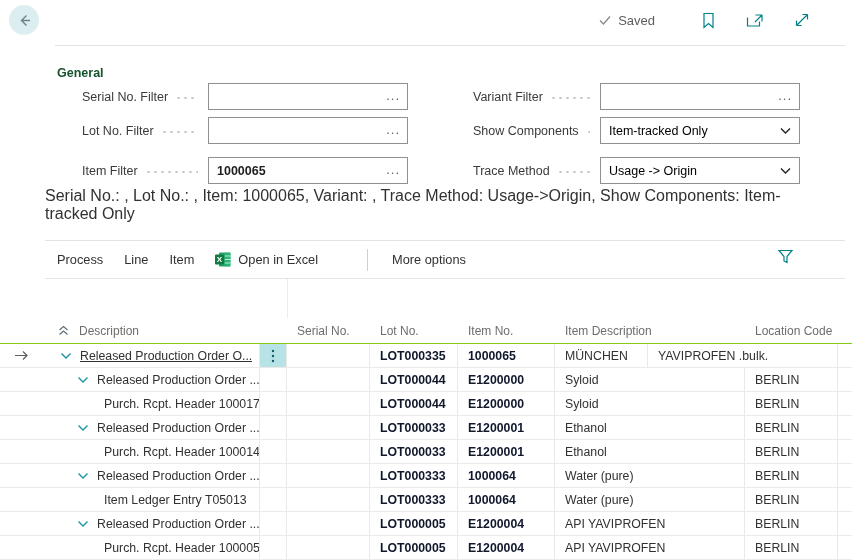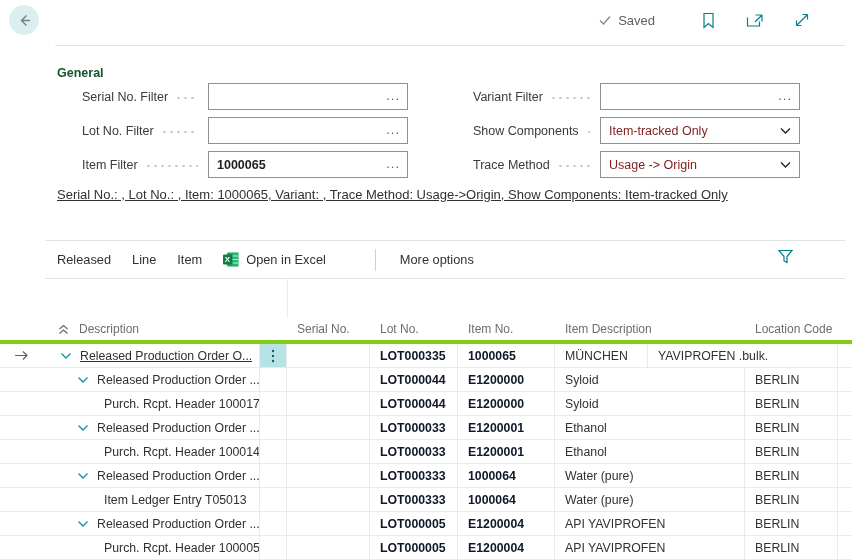--- a/index.html
+++ b/index.html
@@ -16,51 +16,51 @@
   .saved { display:flex; align-items:center; gap:6px; color:#605e5c; font-size:13px; }
   .hicon { margin-left:30px; background:none; border:none; cursor:pointer; display:flex; align-items:center; }
   .hicon:first-of-type { margin-left:46px; }
   .title-divider { position:absolute; left:55px; right:7px; top:45px; border-top:1px solid #e4e3e1; }
 
   
   .section-title { position:absolute; left:57px; top:66px; font-size:12.5px; font-weight:700; color:#14532d; }
   .field-row { position:absolute; height:27px; display:flex; align-items:center; }
   .fl { left:57px;  width:351px; }
   .fr { left:448px; width:352px; }
-  .r1 { top:83px; } .r2 { top:117px;align-items:center; } .r3 { top:151px; }
+  .r1 { top:83px; } .r2 { top:117px;align-items:center; } .r3 { top:157px; }
   .field-label { flex:0 0 auto; font-size:12.5px; color:#3b3a39; white-space:nowrap;margin-left:25px; }
   .leader { flex:1 1 auto; height:2px; margin:2px 10px 0 7px;
     background-image:radial-gradient(circle,#c6c4c2 1px,transparent 1.3px);
     background-size:7px 2px; background-repeat:repeat-x; }
   .lookup, .select { position:relative; flex:0 0 200px; width:200px; height:27px;
     border:1px solid #8f8f8f; background:#fff; display:flex; align-items:center; cursor:text; }
   .lookup-value { padding-left:8px; font-size:12.5px; font-weight:600; color:#1f1e1d; }
   .lookup-ellipsis { position:absolute; right:7px; top:50%; transform:translateY(-62%);
     color:#5f5e5c; font-size:13px; letter-spacing:1px; cursor:pointer; }
   .select { cursor:pointer; }
-  .select-value { padding-left:8px; font-size:12.5px; color:#7f1d1d; }
+  .select-value { padding-left:8px; font-size:12.5px; color:#000000; }
   .select-chevron { position:absolute; right:8px; top:50%; transform:translateY(-50%); display:flex; }
 
-  .summary-line { position:absolute; left:57px; top:187px; width:760px; font-size:13px; color:#323130;text-decoration:underline; }
+  .summary-line { position:absolute; left:45px; top:187px; width:760px; font-size:16px; color:#323130; }
 
   
   .toolbar { position:absolute; left:0; top:240px; width:852px; height:39px; }
   .toolbar .tline-top, .toolbar .tline-bottom { position:absolute; left:45px; right:7px; border-top:1px solid #e4e3e1; }
   .tline-top { top:0; } .tline-bottom { top:38px; }
   .toolbar-items { position:absolute; left:57px; top:1px; height:37px; display:flex; align-items:center; }
   .tb-item { background:none; border:none; font-family:inherit; font-size:12.8px; color:#323130;
     cursor:pointer; padding:0; margin-right:21px; display:flex; align-items:center; gap:7px; }
   .tb-sep { width:1px; height:22px; background:#d2d0ce; margin:0 3px 0 28px; }
   .tb-more { margin-left:21px; }
   .filter-btn { position:absolute; left:777px; top:8px; background:none; border:none; cursor:pointer; }
   .freeze-line { position:absolute; left:287px; top:279px; height:39px; border-left:1px solid #ececea; }
 
   
   .grid { position:absolute; left:0; top:318px; width:852px; }
-  .hrow { display:flex; height:26px; align-items:center; border-bottom:4px solid #84cc16; }
+  .hrow { display:flex; height:26px; align-items:center; border-bottom:1px solid #84cc16; }
   .hcell { font-size:12px; color:#6e6d6b; white-space:nowrap; overflow:hidden; padding-left:10px; }
   .row { display:flex; height:24px; border-bottom:1px solid #ebeae8; background:#fff; }
   .cell { height:100%; display:flex; align-items:center; white-space:nowrap; overflow:hidden;
     border-right:1px solid #ebeae8; font-size:12.3px; color:#323130; padding-left:10px; }
   .w-gutter { width:45px; border-right:none !important; padding-left:14px; }
   .w-desc   { width:215px; }
   .w-menu   { width:27px; padding-left:0; justify-content:center; }
   .w-serial { width:83px; }
   .w-lot    { width:88px; }
   .w-item   { width:97px; }
@@ -184,21 +184,21 @@
     </span>
   </div>
 </div>
 
 <div class="summary-line">Serial No.: , Lot No.: , Item: 1000065, Variant: , Trace Method: Usage-&gt;Origin, Show Components: Item-tracked Only</div>
 
 <div class="toolbar">
   <div class="tline-top"></div>
   <div class="tline-bottom"></div>
   <div class="toolbar-items">
-    <button class="tb-item">Released</button>
+    <button class="tb-item">Process</button>
     <button class="tb-item">Line</button>
     <button class="tb-item">Item</button>
     <button class="tb-item">
       <span style="display:flex">
         <svg width="16" height="15" viewBox="0 0 16 15">
           <rect x="4" y="0.5" width="11.5" height="14" rx="1" fill="#21a366"></rect>
           <rect x="9.8" y="0.5" width="5.7" height="14" fill="#33c481" opacity="0.55"></rect>
           <line x1="9.8" y1="4" x2="15.5" y2="4" stroke="#ffffff" stroke-width="0.7"></line>
           <line x1="9.8" y1="7.5" x2="15.5" y2="7.5" stroke="#ffffff" stroke-width="0.7"></line>
           <line x1="9.8" y1="11" x2="15.5" y2="11" stroke="#ffffff" stroke-width="0.7"></line>

